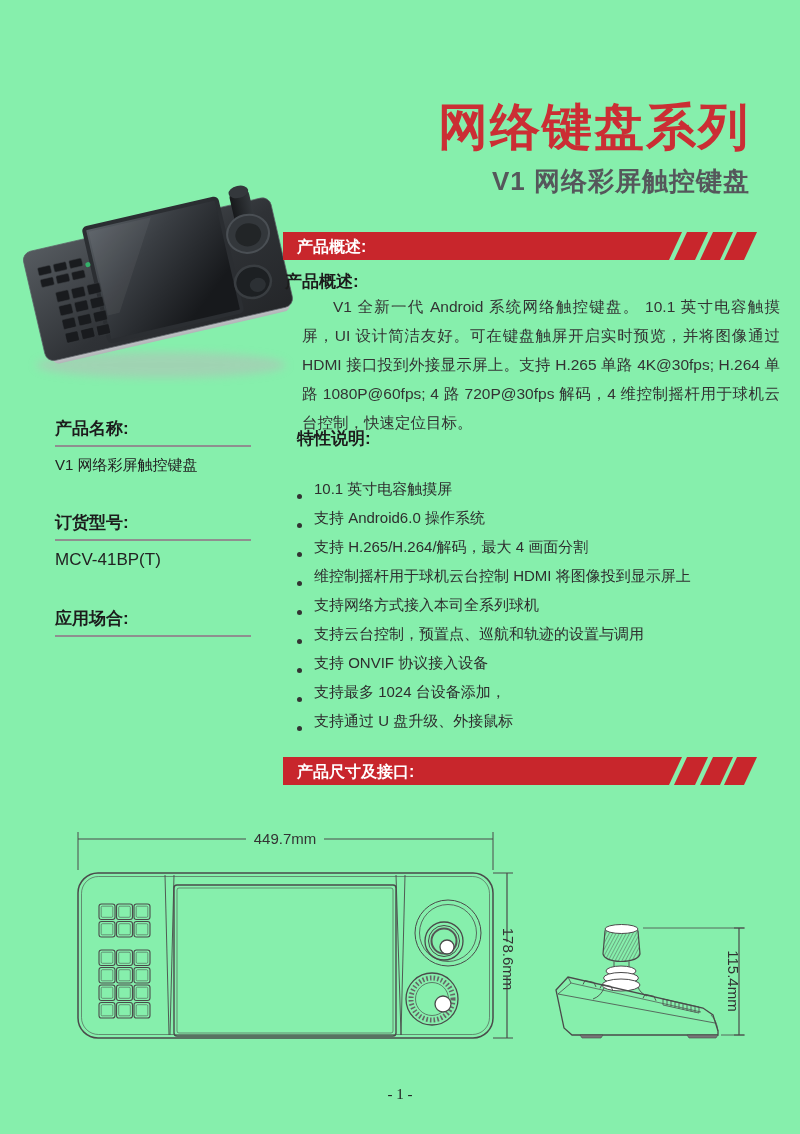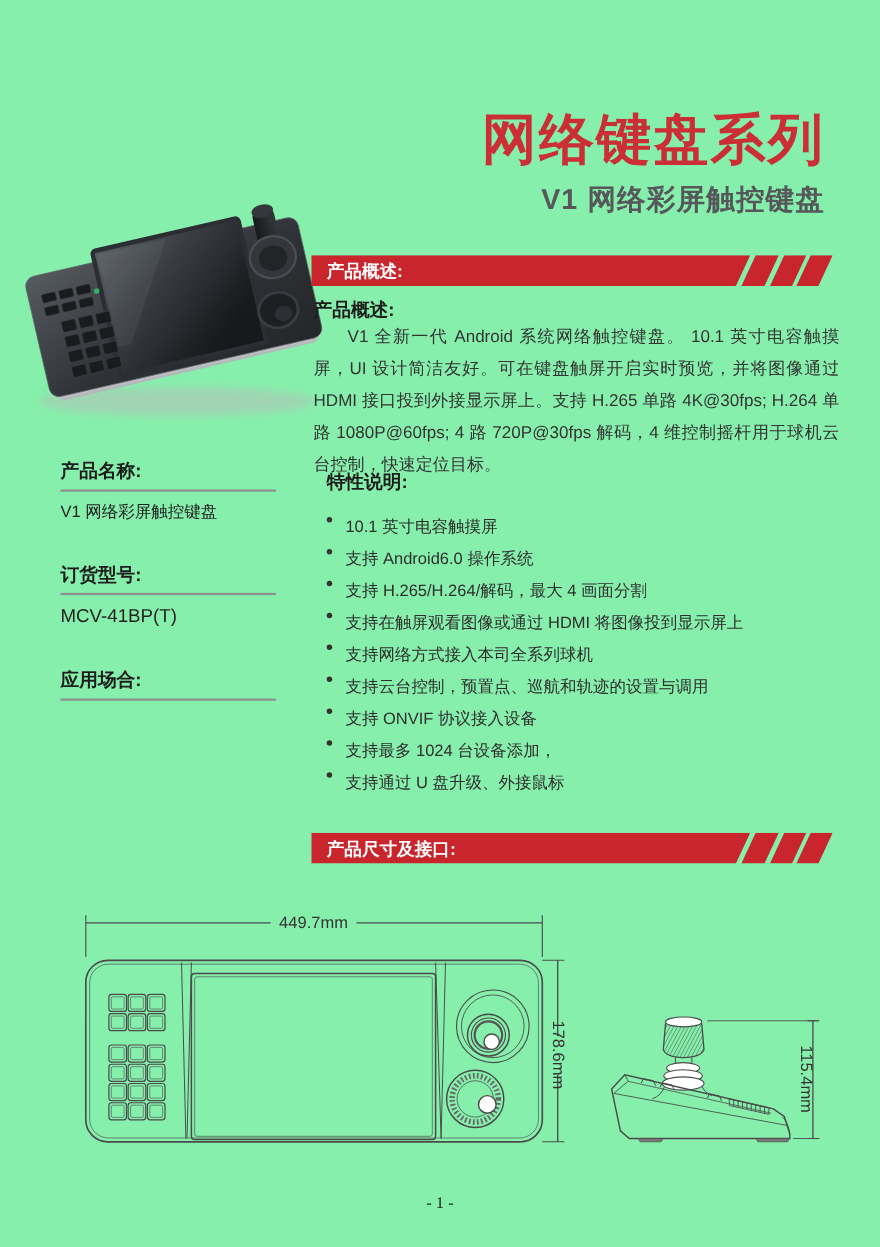--- a/index.html
+++ b/index.html
@@ -23,38 +23,38 @@
   
   .banner{position:absolute;left:283px;width:474px;height:28px;}
   .banner svg{display:block;width:100%;height:100%;}
   .banner-1{top:232px;} .banner-2{top:757px;}
   .accent-fill{fill:var(--accent);}
   .banner-text{fill:#ffffff;font-size:16px;font-weight:700;font-family:"Liberation Sans","DejaVu Sans",sans-serif;}
 
   
   .sec-heading{font-size:17px;font-weight:700;color:#1c1c1c;}
   .overview-heading{position:absolute;left:285px;top:270px;}
-  .overview-body{position:absolute;left:285px;top:292px;width:478px;font-size:15.5px;
+  .overview-body{position:absolute;left:302px;top:292px;width:478px;font-size:15.5px;
     line-height:29px;color:#333;text-align:justify;text-indent:2em;}
 
   
   .side-sec{position:absolute;left:55px;width:196px;}
   .side-sec .rule{border-bottom:2px solid #8f8f8f;margin-top:5px;}
   .side-sec .val{margin-top:9px;font-size:15px;color:#222;}
   .sec-name{top:417px;}
   .sec-model{top:511px;}
   .sec-model .val{font-size:17px;}
   .sec-app{top:607px;}
   .sec-app .val{margin-top:7px;font-family:"Liberation Serif","DejaVu Serif",serif;
     font-size:14.5px;line-height:18px;text-align:justify;color:#111;}
 
   
   .features-heading{position:absolute;left:297px;top:427px;}
   .features-list{position:absolute;left:297px;top:470px;width:465px;list-style:none;}
-  .features-list li{display:flex;align-items:flex-start;height:29px;font-size:15px;color:var(--ink);}
+  .features-list li{display:flex;align-items:flex-end;height:29px;font-size:15px;color:var(--ink);}
   .dot{width:5px;height:5px;border-radius:50%;background:#333;margin-right:12px;flex:0 0 auto;}
 
   
   .drawing{position:absolute;}
   .front-view{left:60px;top:822px;width:465px;height:228px;text-align:right;}
   .side-view{left:535px;top:893px;width:255px;height:165px;}
   .drawing svg{display:block;width:100%;height:100%;}
   .dim-text{fill:#333;font-size:15px;font-family:"Liberation Sans","DejaVu Sans",sans-serif;}
 
   
@@ -180,21 +180,21 @@
     <li>
         <span class="dot"></span>
         <span>支持 Android6.0 操作系统</span>
       </li>
     <li>
         <span class="dot"></span>
         <span>支持 H.265/H.264/解码，最大 4 画面分割</span>
       </li>
     <li>
         <span class="dot"></span>
-        <span>支持在触屏观看图像或通过 HDMI 将图像投到显示屏上</span>
+        <span>维控制摇杆用于球机云台控制 HDMI 将图像投到显示屏上</span>
       </li>
     <li>
         <span class="dot"></span>
         <span>支持网络方式接入本司全系列球机</span>
       </li>
     <li>
         <span class="dot"></span>
         <span>支持云台控制，预置点、巡航和轨迹的设置与调用</span>
       </li>
     <li>

